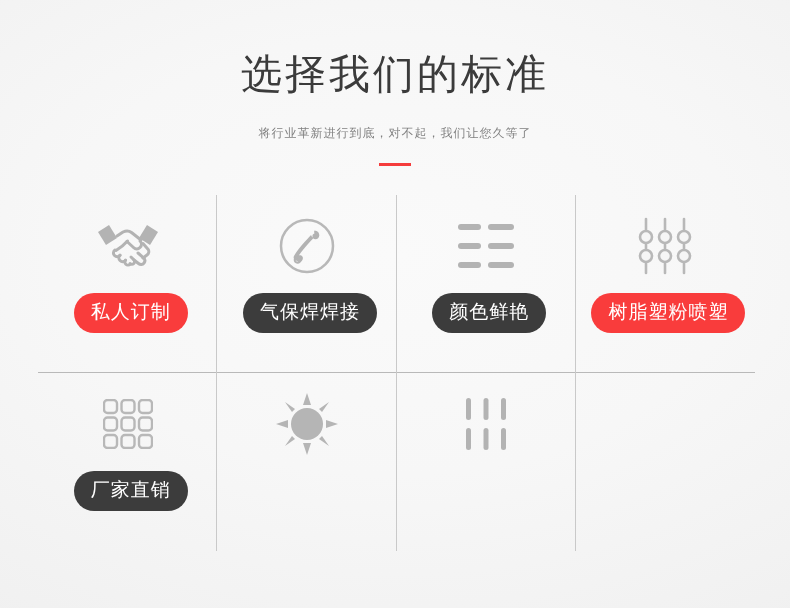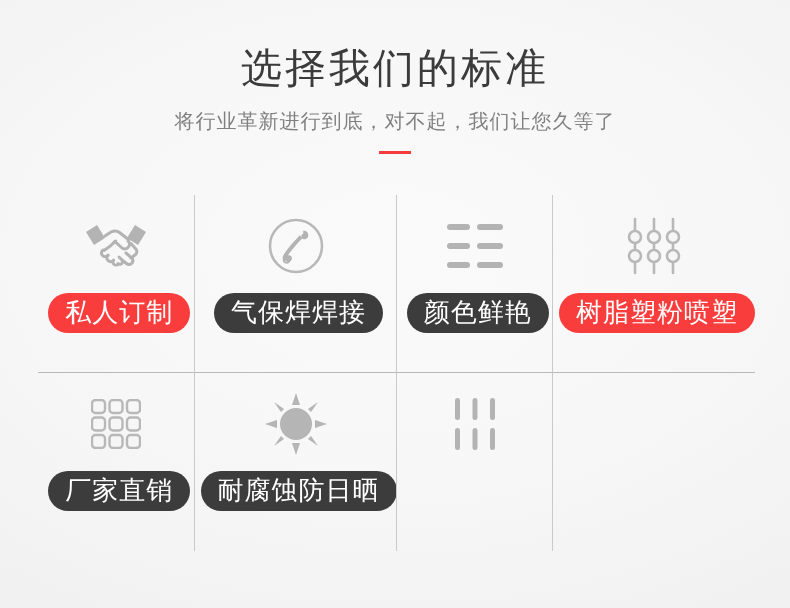--- a/index.html
+++ b/index.html
@@ -25,32 +25,32 @@
 
   
   .header {
     position: absolute;
     top: 0;
     left: 0;
     width: 790px;
     text-align: center;
   }
   .page-title {
-    margin: 2px;
+    margin: 8px;
     padding-top: 40px;
     font-size: 41px;
     line-height: 52px;
     font-weight: 400;
     letter-spacing: 3px;
     color: #3b3b3b;
   }
   .page-subtitle {
     margin: 0;
     padding-top: 12px;
-    font-size: 20px;
+    font-size: 12px;
     line-height: 26px;
     font-weight: 400;
     letter-spacing: 1px;
     color: #808080;
   }
   .title-rule {
     margin: 17px auto 0 auto;
     width: 32px;
     height: 3px;
     background: #f53c3c;
@@ -103,21 +103,21 @@
     padding-top: 4px;
   }
   .icon-wrap svg {
     display: block;
   }
 
   .badge {
     display: inline-block;
     border-radius: 999px;
     color: #ffffff;
-    font-size: 26px;
+    font-size: 19px;
     line-height: 20px;
     letter-spacing: 1px;
     padding: 9px 17px 11px 17px;
     white-space: nowrap;
     margin-left: 6px;
   }
   .badge-red {
     background: #f93c3c;
   }
   .badge-dark {
@@ -243,21 +243,20 @@
             <polygon points="31,62 27,50 35,50"></polygon>
             <polygon points="0,31 12,27 12,35"></polygon>
             <polygon points="62,31 50,27 50,35"></polygon>
             <polygon points="9,9 19,16 16,19"></polygon>
             <polygon points="53,9 43,16 46,19"></polygon>
             <polygon points="9,53 19,46 16,43"></polygon>
             <polygon points="53,53 43,46 46,43"></polygon>
           </g>
         </svg>
       </div>
-      <div class="badge badge-dark">耐腐蚀防日晒</div>
     </div>
 
     <div class="cell">
       <div class="icon-wrap">
         <svg width="42" height="52" viewBox="0 0 42 52" fill="#b3b3b3">
           <rect x="1" y="0" width="5" height="22" rx="2.5"></rect>
           <rect x="18.5" y="0" width="5" height="22" rx="2.5"></rect>
           <rect x="36" y="0" width="5" height="22" rx="2.5"></rect>
           <rect x="1" y="30" width="5" height="22" rx="2.5"></rect>
           <rect x="18.5" y="30" width="5" height="22" rx="2.5"></rect>

